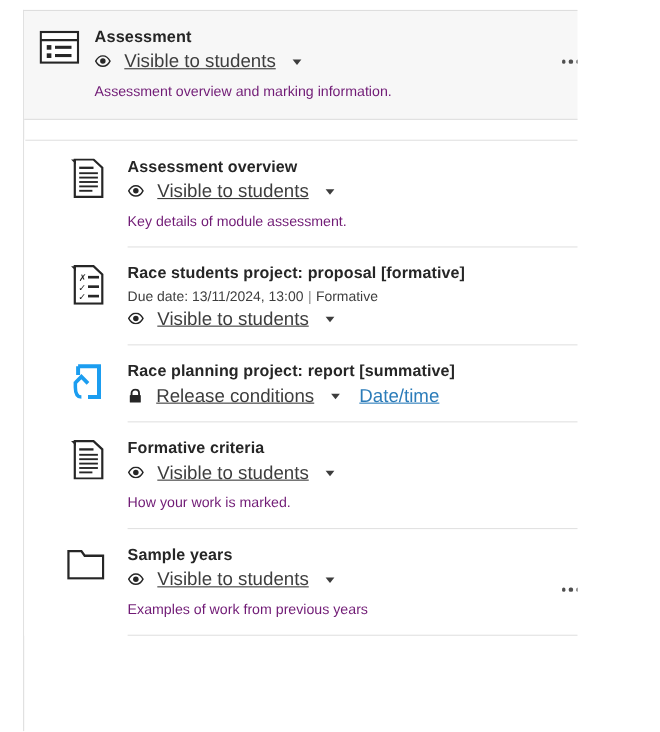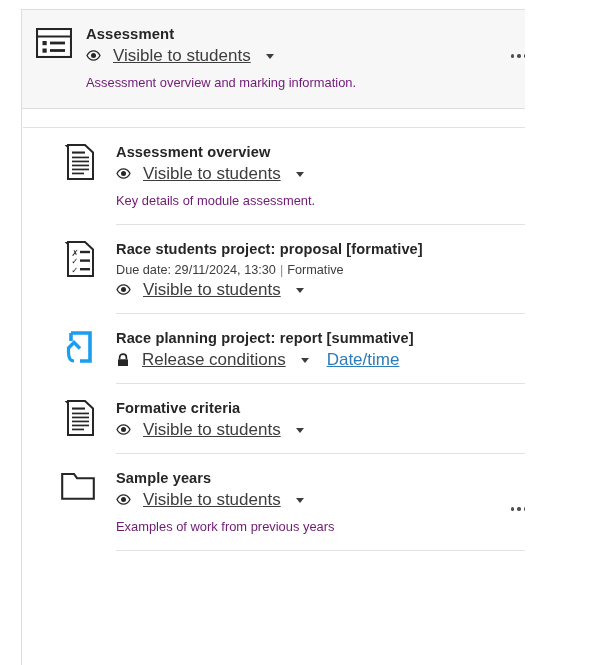--- a/index.html
+++ b/index.html
@@ -309,21 +309,21 @@
             <text x="8.2" y="23.2" font-family="DejaVu Sans, sans-serif" font-size="8.5" fill="#262626">✓</text>
             <text x="8.2" y="31.6" font-family="DejaVu Sans, sans-serif" font-size="8.5" fill="#262626">✓</text>
             <rect x="17" y="9.8" width="10" height="2.4" fill="#262626"></rect>
             <rect x="17" y="18.4" width="10" height="2.4" fill="#262626"></rect>
             <rect x="17" y="27" width="10" height="2.4" fill="#262626"></rect>
           </svg>
         </div>
         <div class="row-body">
           <div class="item-title">Race students project: proposal [formative]</div>
           <div class="meta-line">
-            <span class="due-date">Due date: 29/11/2024, 13:30</span>
+            <span class="due-date">Due date: 13/11/2024, 13:00</span>
             <span class="pipe">|</span>
             <span class="meta-text">Formative</span>
           </div>
           <div class="meta-line">
             <span class="visibility">
               <span>
                 <svg width="15" height="11" viewBox="0 0 15 11" aria-hidden="true">
                   <path d="M1 5.5 C3 1.6 5 0.8 7.5 0.8 C10 0.8 12 1.6 14 5.5 C12 9.4 10 10.2 7.5 10.2 C5 10.2 3 9.4 1 5.5 Z" fill="none" stroke="#262626" stroke-width="1.3"></path>
                   <circle cx="7.5" cy="5.5" r="2.5" fill="#262626"></circle>
                 </svg>
@@ -398,20 +398,21 @@
               <span>
                 <svg width="15" height="11" viewBox="0 0 15 11" aria-hidden="true">
                   <path d="M1 5.5 C3 1.6 5 0.8 7.5 0.8 C10 0.8 12 1.6 14 5.5 C12 9.4 10 10.2 7.5 10.2 C5 10.2 3 9.4 1 5.5 Z" fill="none" stroke="#262626" stroke-width="1.3"></path>
                   <circle cx="7.5" cy="5.5" r="2.5" fill="#262626"></circle>
                 </svg>
               </span>
               <span class="visibility-label">Visible to students</span>
               <span class="caret"></span>
             </span>
           </div>
+          <div class="description">How your work is marked.</div>
         </div>
         <div class="row-actions">
           <span class="kebab">
             <i></i>
             <i></i>
             <i></i>
           </span>
         </div>
       </div>
       <div class="row-rule"></div>

